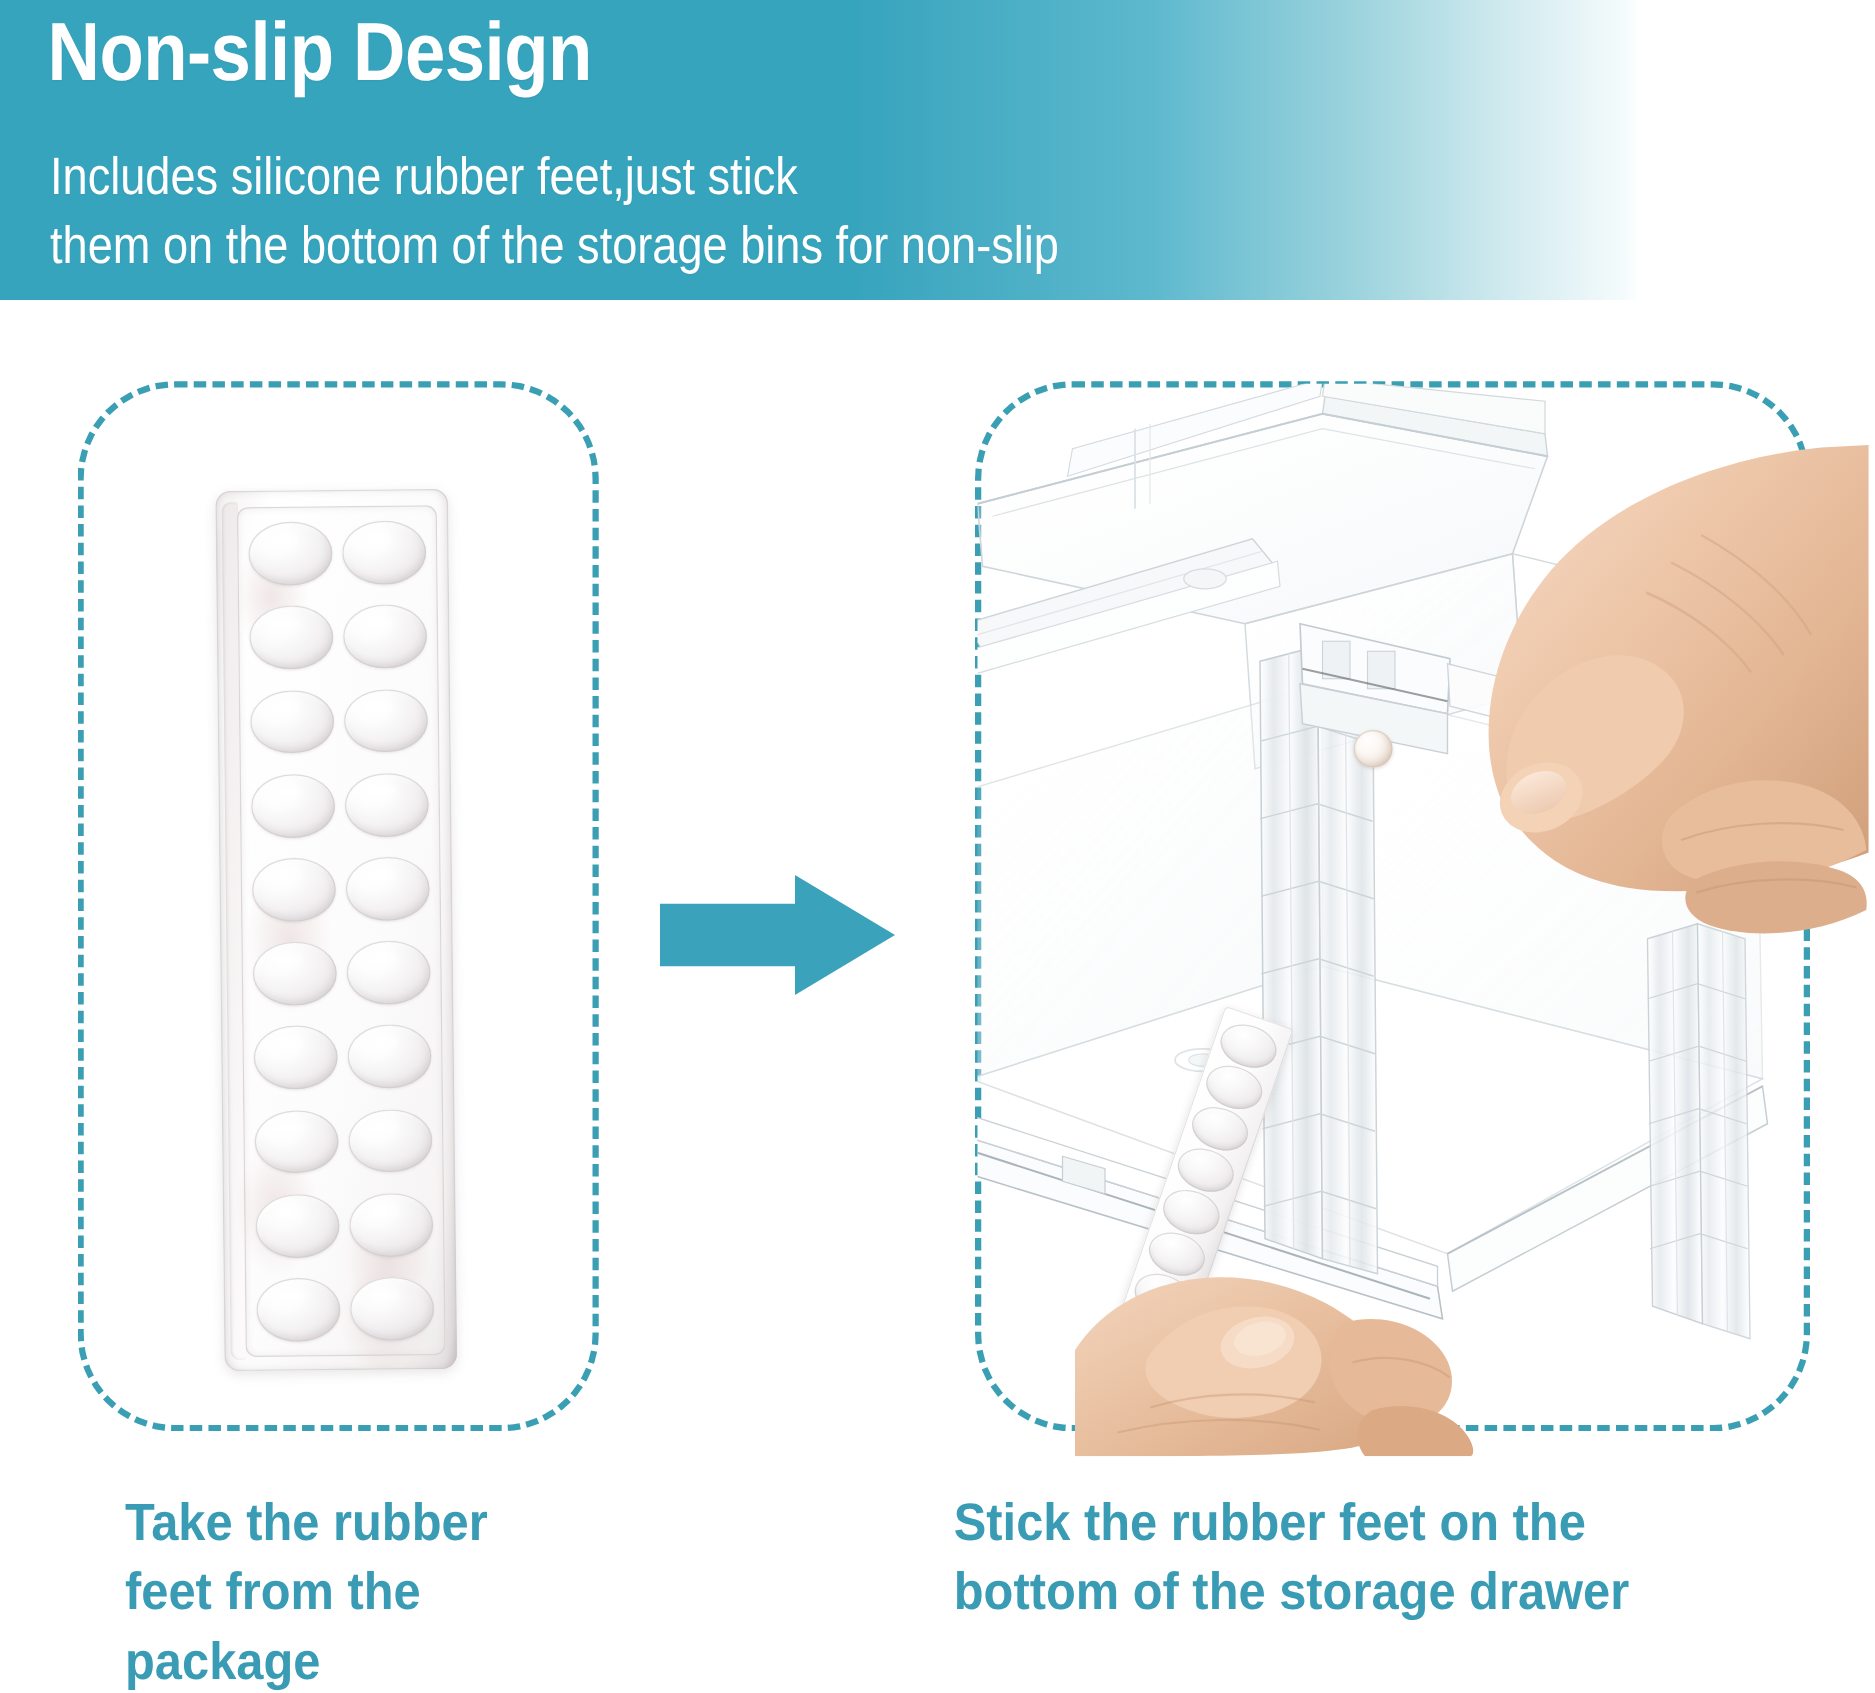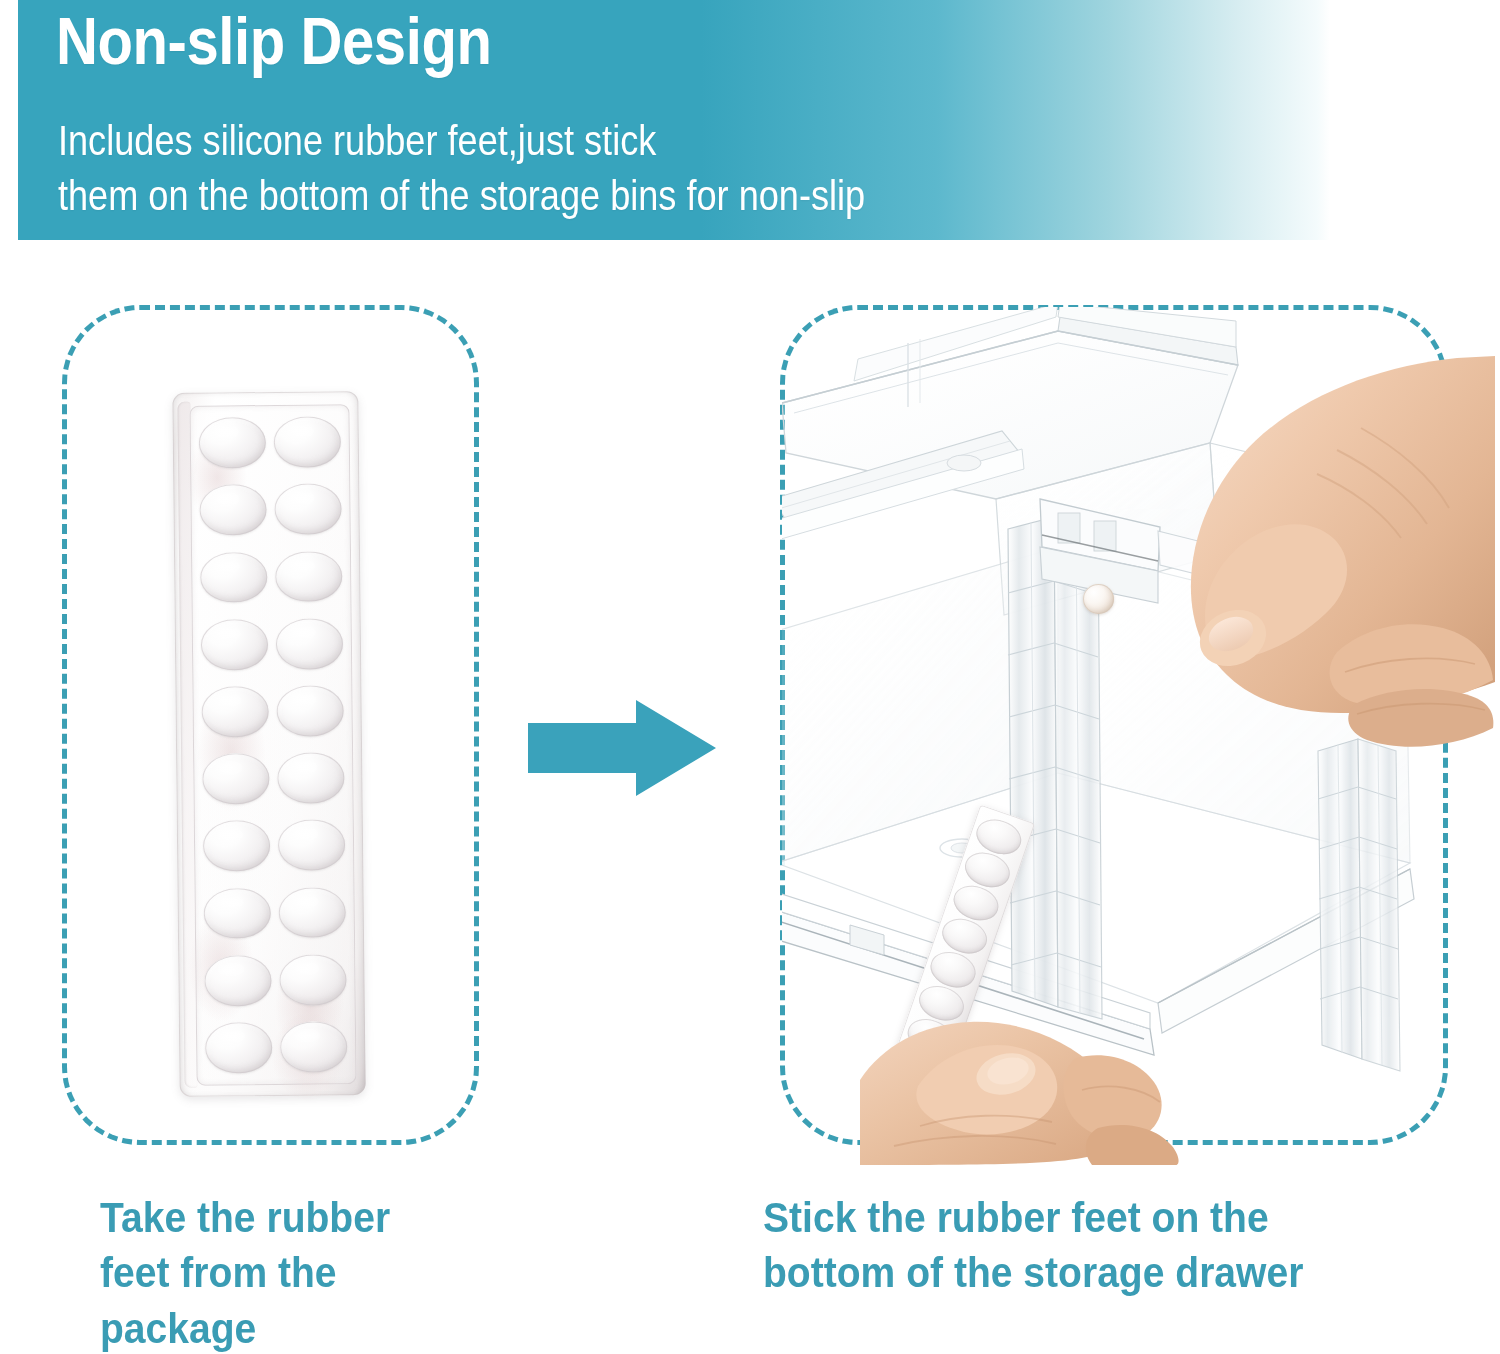--- a/index.html
+++ b/index.html
@@ -25,21 +25,20 @@
     height: 240px;
     background: linear-gradient(to right,
         #37a4bd 0%,
         #37a4bd 52%,
         #5cb8cd 70%,
         #9ed4de 83%,
         #d7edf1 93%,
         #f4fbfc 99%,
         #ffffff 100%);
     overflow: hidden;
-    margin-left: 18px;
   }
   #header-title {
     position: absolute;
     left: 38px;
     top: 8px;
     font-size: 66px;
     font-weight: bold;
     color: #ffffff;
     letter-spacing: -0.5px;
     line-height: 1.02;

